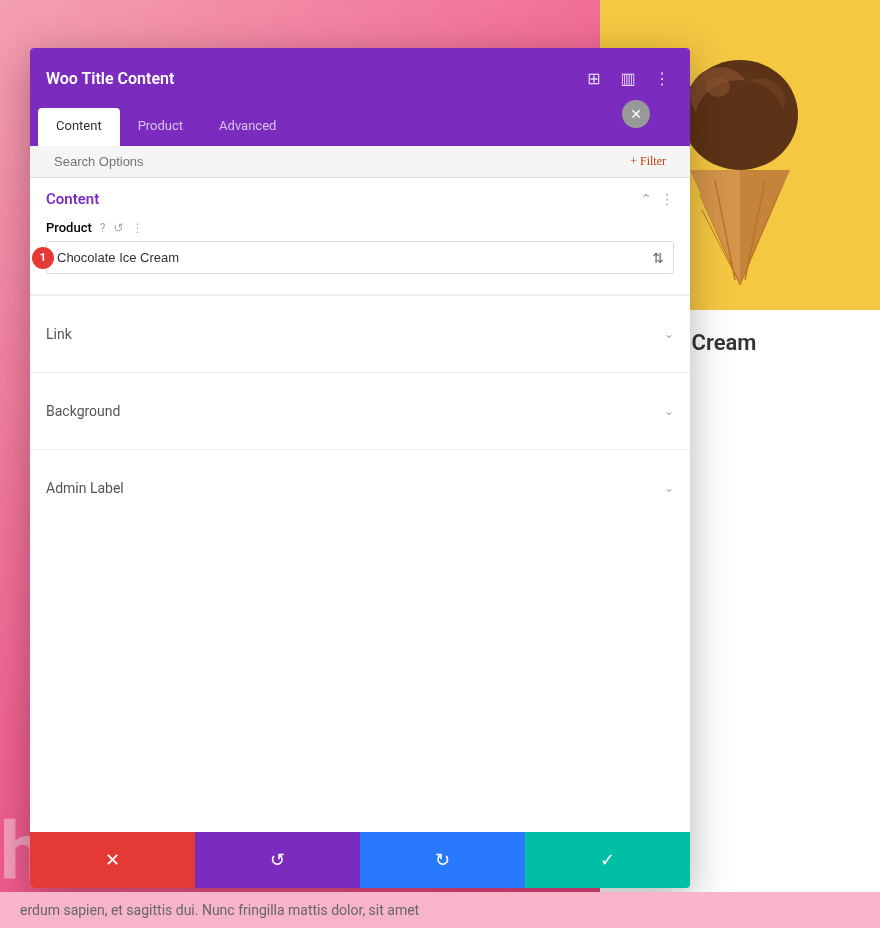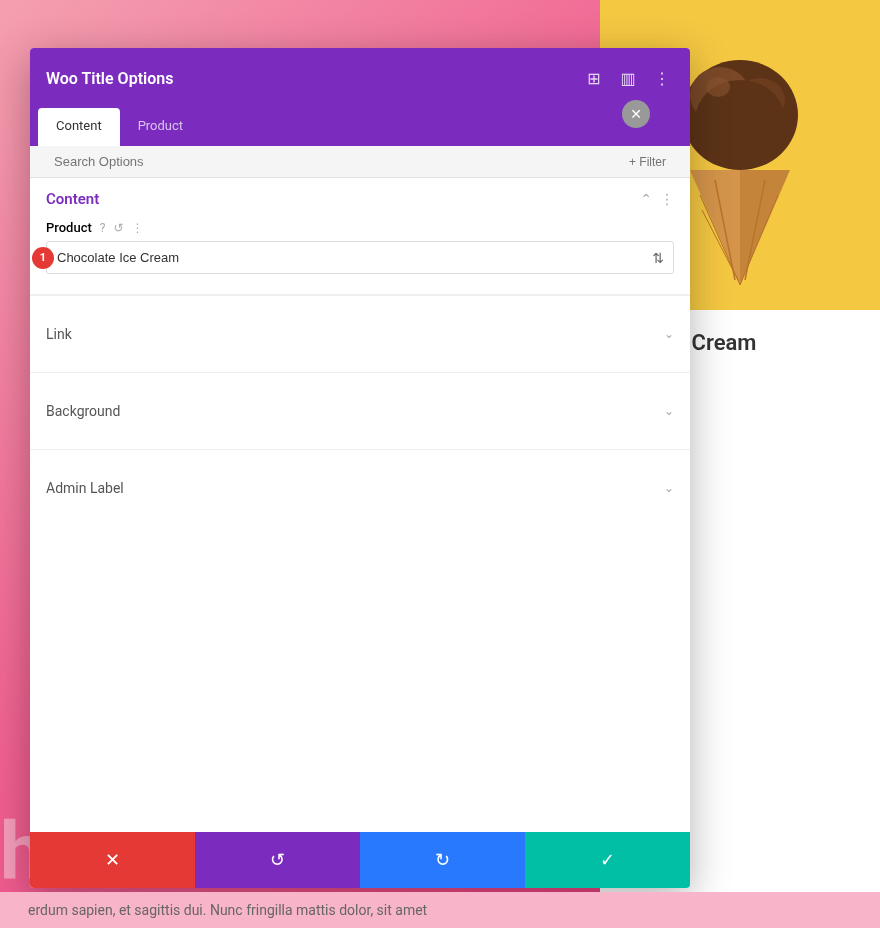--- a/index.html
+++ b/index.html
@@ -69,21 +69,21 @@
       z-index: 1;
     }
 
     
     .bottom-text {
       position: absolute;
       bottom: 0;
       left: 0;
       right: 0;
       background: #f8b4c8;
-      padding: 8px 28px;
+      padding: 8px 20px;
       font-size: 14px;
       color: #666;
       z-index: 10;
       height: 36px;
       display: flex;
       align-items: center;
     }
 
     
     .left-h {
@@ -198,26 +198,27 @@
       background: transparent;
       border: none;
       outline: none;
       font-size: 13px;
       color: #999;
       flex: 1;
     }
     .filter-btn {
       background: transparent;
       border: none;
-      color: #737373;
+      color: #c2410c;
       font-size: 12px;
       cursor: pointer;
       display: flex;
       align-items: center;
       gap: 4px;
+      font-family: Liberation Serif, serif;
     }
 
     
     .modal-body {
       flex: 1;
       overflow-y: auto;
       padding: 0;
     }
 
     
@@ -370,34 +371,37 @@
 
 <div class="left-h">h</div>
 
 <div class="bottom-text">
   <span>erdum sapien, et sagittis dui. Nunc fringilla mattis dolor, sit amet</span>
 </div>
 
 <div class="modal">
 
   <div class="modal-header">
-    <span class="modal-title">Woo Title Options</span>
+    <span class="modal-title">Woo Title Content</span>
     <div class="modal-header-icons">
       <div class="header-icon">⊞</div>
       <div class="header-icon">▥</div>
       <div class="header-icon">⋮</div>
     </div>
   </div>
 
   <div class="modal-tabs">
     <div class="tab active">
       <span>Content</span>
     </div>
     <div class="tab">
       <span>Product</span>
+    </div>
+    <div class="tab">
+      <span>Advanced</span>
     </div>
   </div>
 
   <div class="search-bar">
     <input type="text" class="search-input" placeholder="Search Options" style="">
     <button class="filter-btn">
       <span>+ Filter</span>
     </button>
   </div>
 

